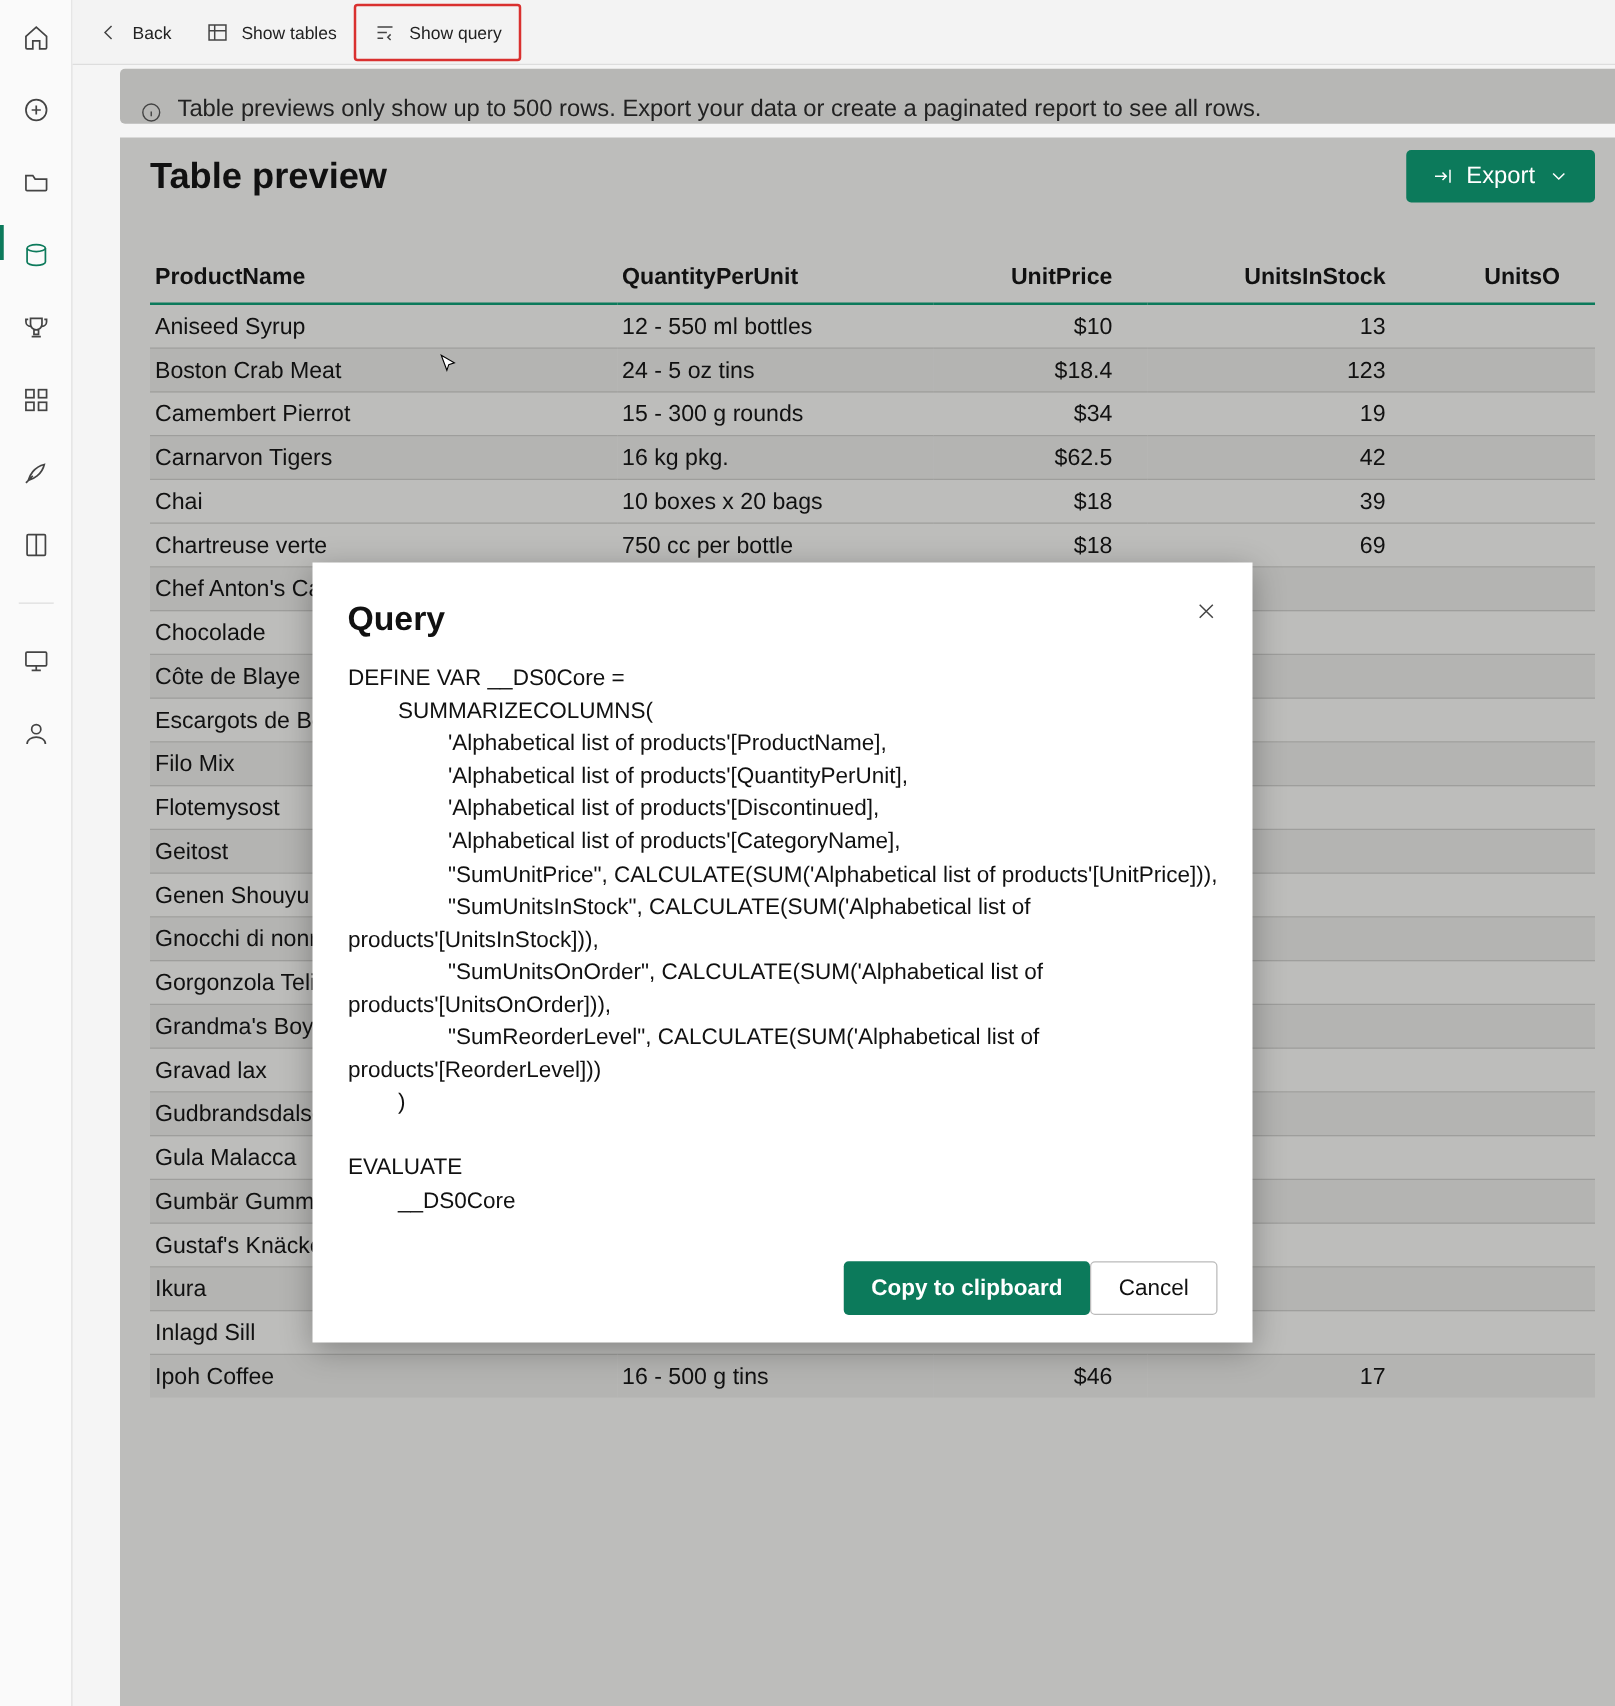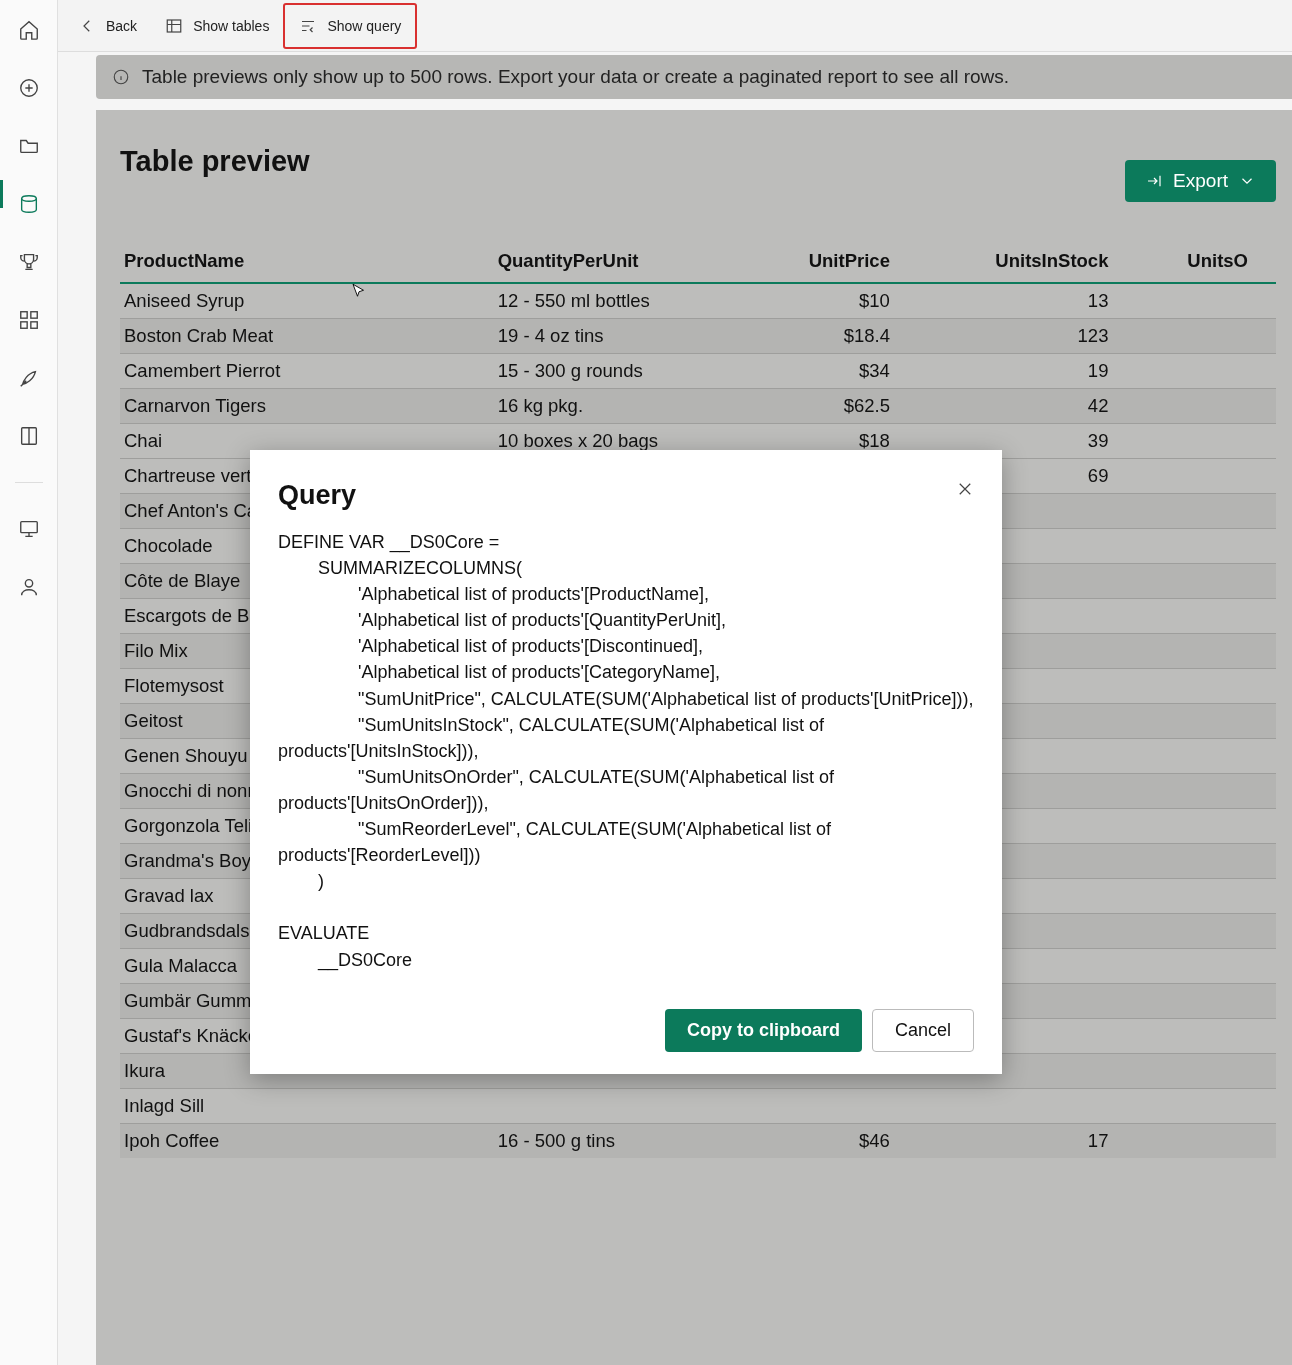--- a/index.html
+++ b/index.html
@@ -69,21 +69,21 @@
     height: 46px;
     padding: 4px 14px;
   }
 
   
   .notice {
     position: absolute;
     left: 96px; top: 55px; right: 0;
     height: 44px;
     background: #b7b7b5;
-    display:flex; align-items:center;
+    display:flex; align-items:flex-end;
     padding: 0 16px;
     gap: 12px;
     color: #222;
     font-size: 19px;
     border-radius: 4px 0 0 4px;
   }
   .notice svg { width:18px; height:18px; stroke:#444; fill:none; stroke-width:1.5; }
 
   
   .page {
@@ -96,21 +96,21 @@
   }
   .page-header {
     display:flex; align-items:center; justify-content:space-between;
     margin-bottom: 38px;
   }
   .page-title {
     font-size: 29px;
     font-weight: 700;
     color: #111;
   }
-  .page-actions { display:flex; gap:18px;margin-top:40px; }
+  .page-actions { display:flex; gap:18px; }
   .btn-export {
     background: #0c7a5b;
     color: #fff;
     font-size:19px;
     border:none;
     border-radius:4px;
     padding: 10px 20px;
     display:flex; align-items:center; gap:10px;
     cursor:pointer;
   }
@@ -170,21 +170,21 @@
     flex:1;
     padding-top: 18px;
     font-family: "Segoe UI", Tahoma, sans-serif;
     font-size: 18px;
     line-height: 1.45;
     white-space: pre-wrap;
     overflow:auto;
     color:#111;
   }
   .modal-foot {
-    display:flex; justify-content:flex-end; gap:10px;
+    display:flex; justify-content:flex-end; 
     padding-top: 14px;
   }
   .btn-primary {
     background:#0c7a5b; color:#fff; border:none;
     font-size:18px; font-weight:600;
     padding:10px 22px; border-radius:4px; cursor:pointer;
   }
   .btn-secondary {
     background:#fff; color:#111; border:1px solid #bbb;
     font-size:18px;
@@ -325,21 +325,21 @@
     <tbody id="table-body">
         <tr>
           <td>Aniseed Syrup</td>
           <td>12 - 550 ml bottles</td>
           <td class="num">$10</td>
           <td class="num">13</td>
           <td class="num"></td>
         </tr>
         <tr class="alt">
           <td>Boston Crab Meat</td>
-          <td>19 - 4 oz tins</td>
+          <td>24 - 5 oz tins</td>
           <td class="num">$18.4</td>
           <td class="num">123</td>
           <td class="num"></td>
         </tr>
         <tr>
           <td>Camembert Pierrot</td>
           <td>15 - 300 g rounds</td>
           <td class="num">$34</td>
           <td class="num">19</td>
           <td class="num"></td>

